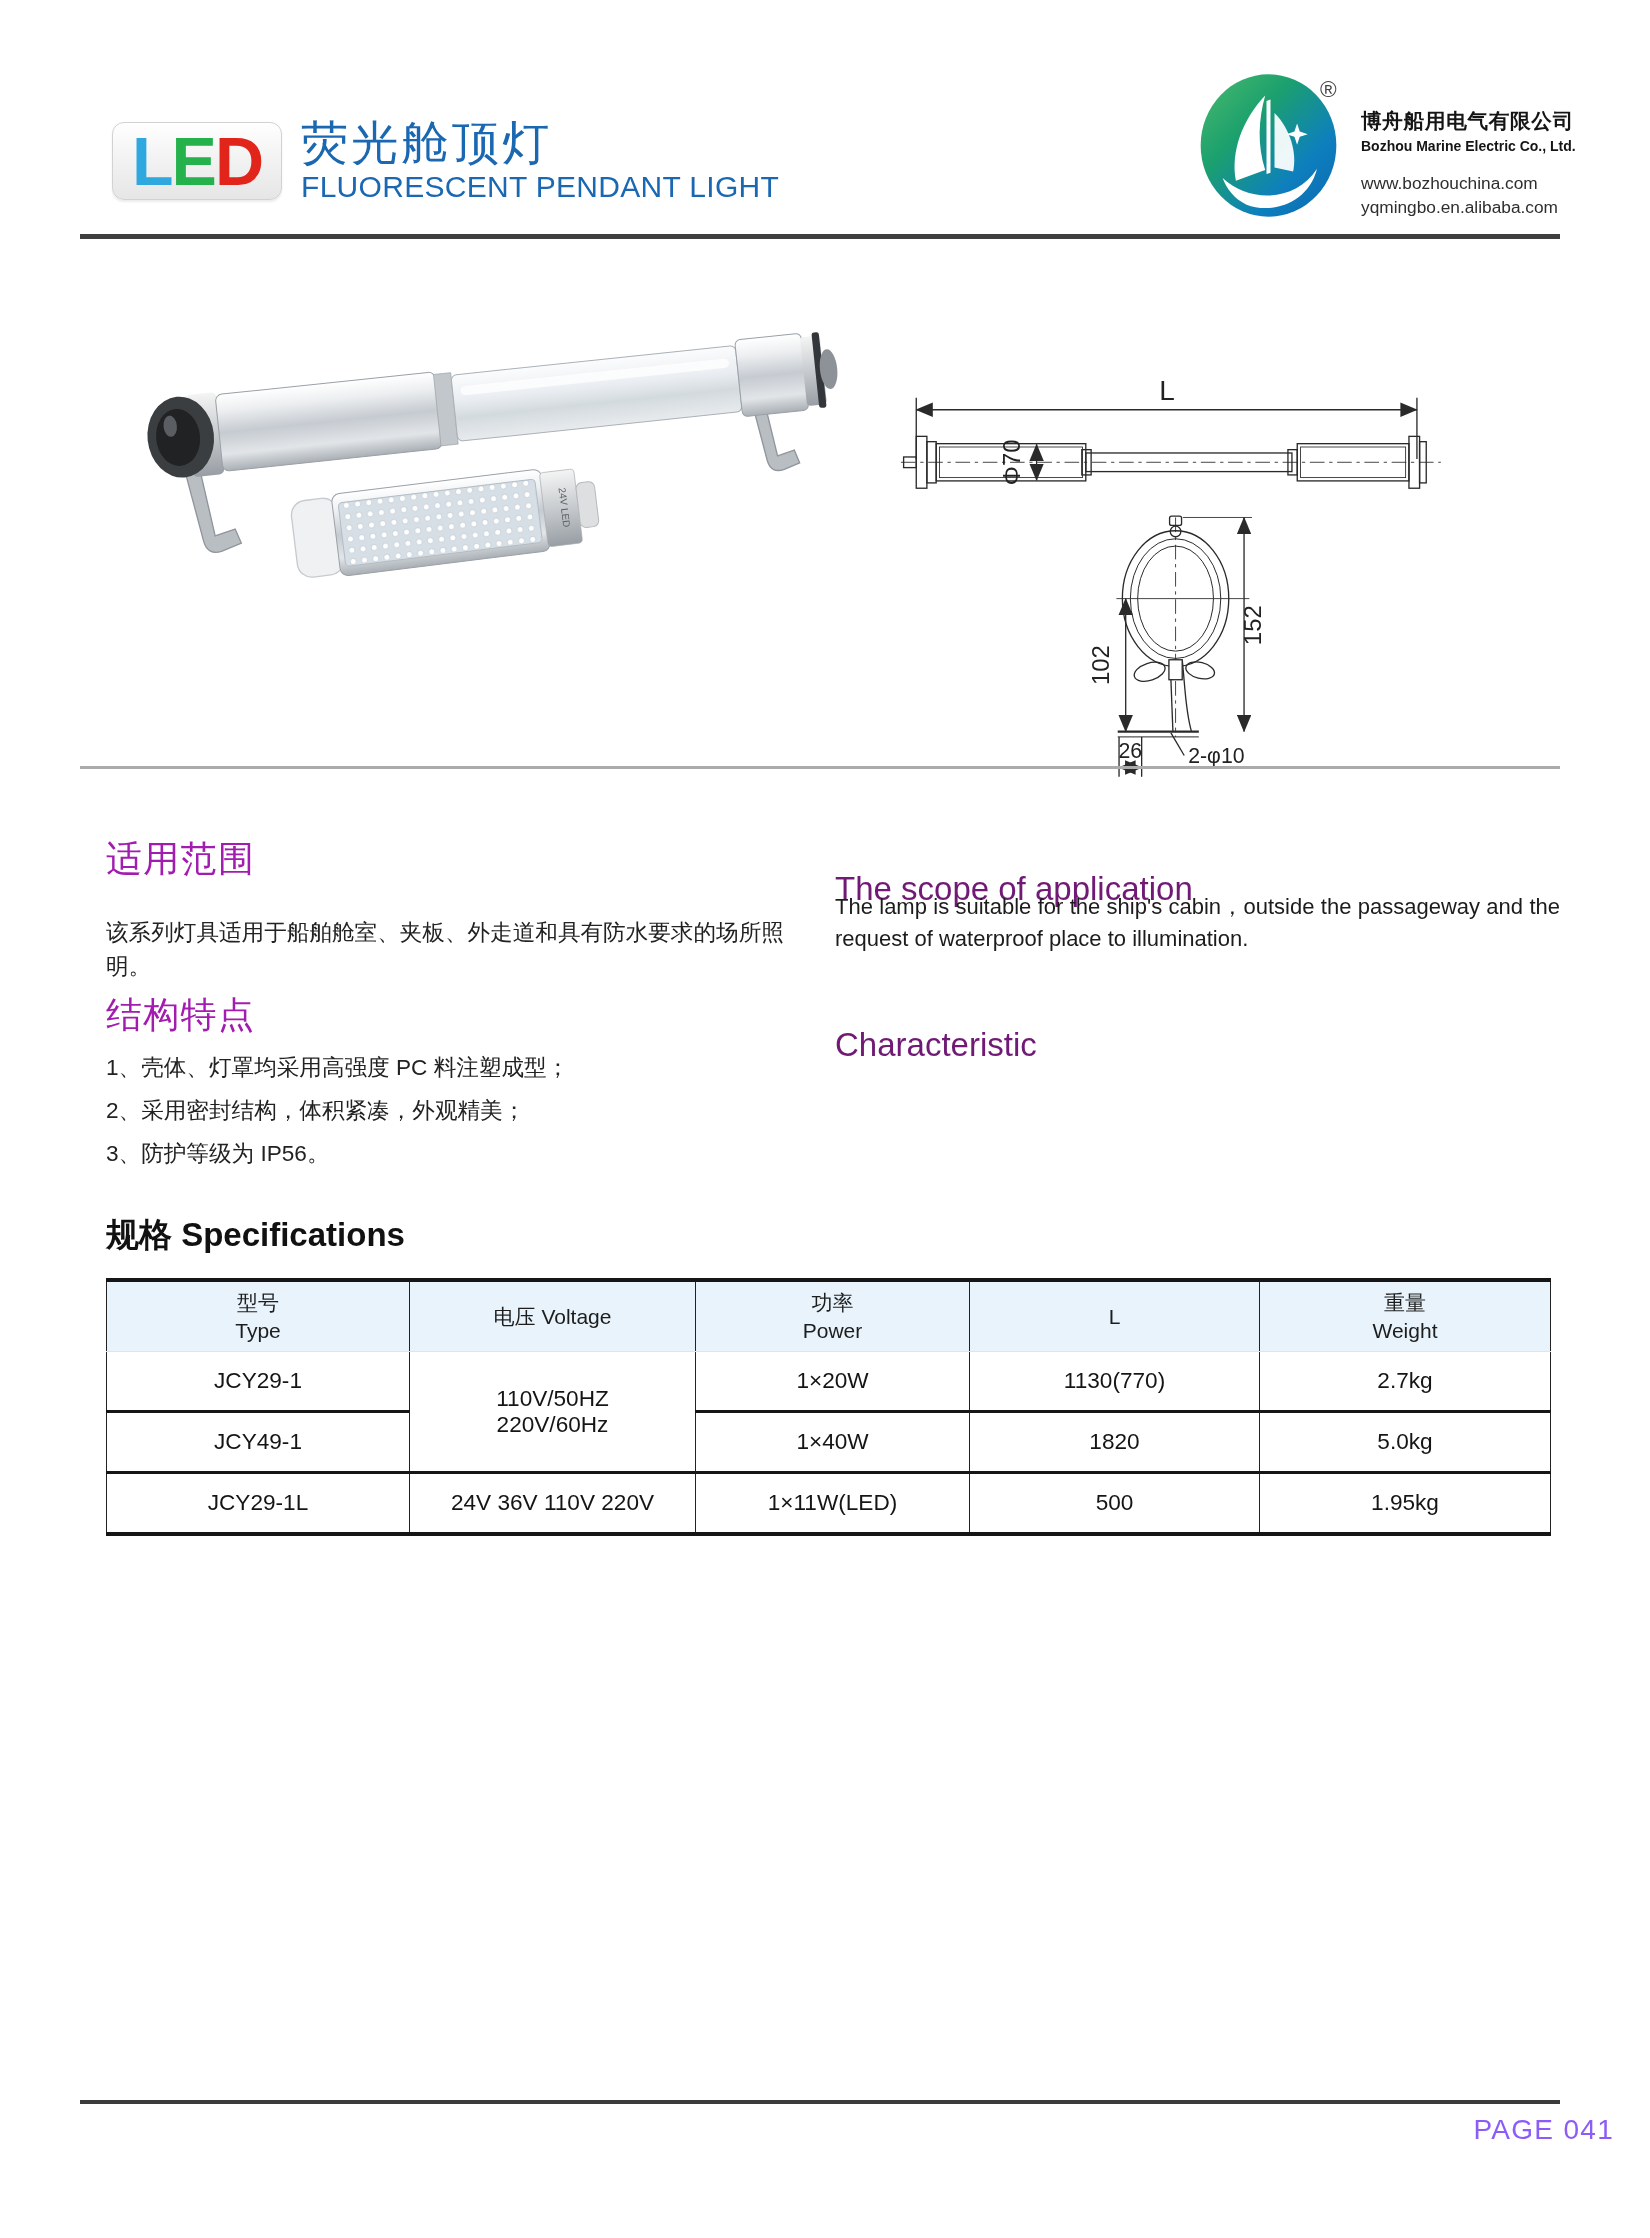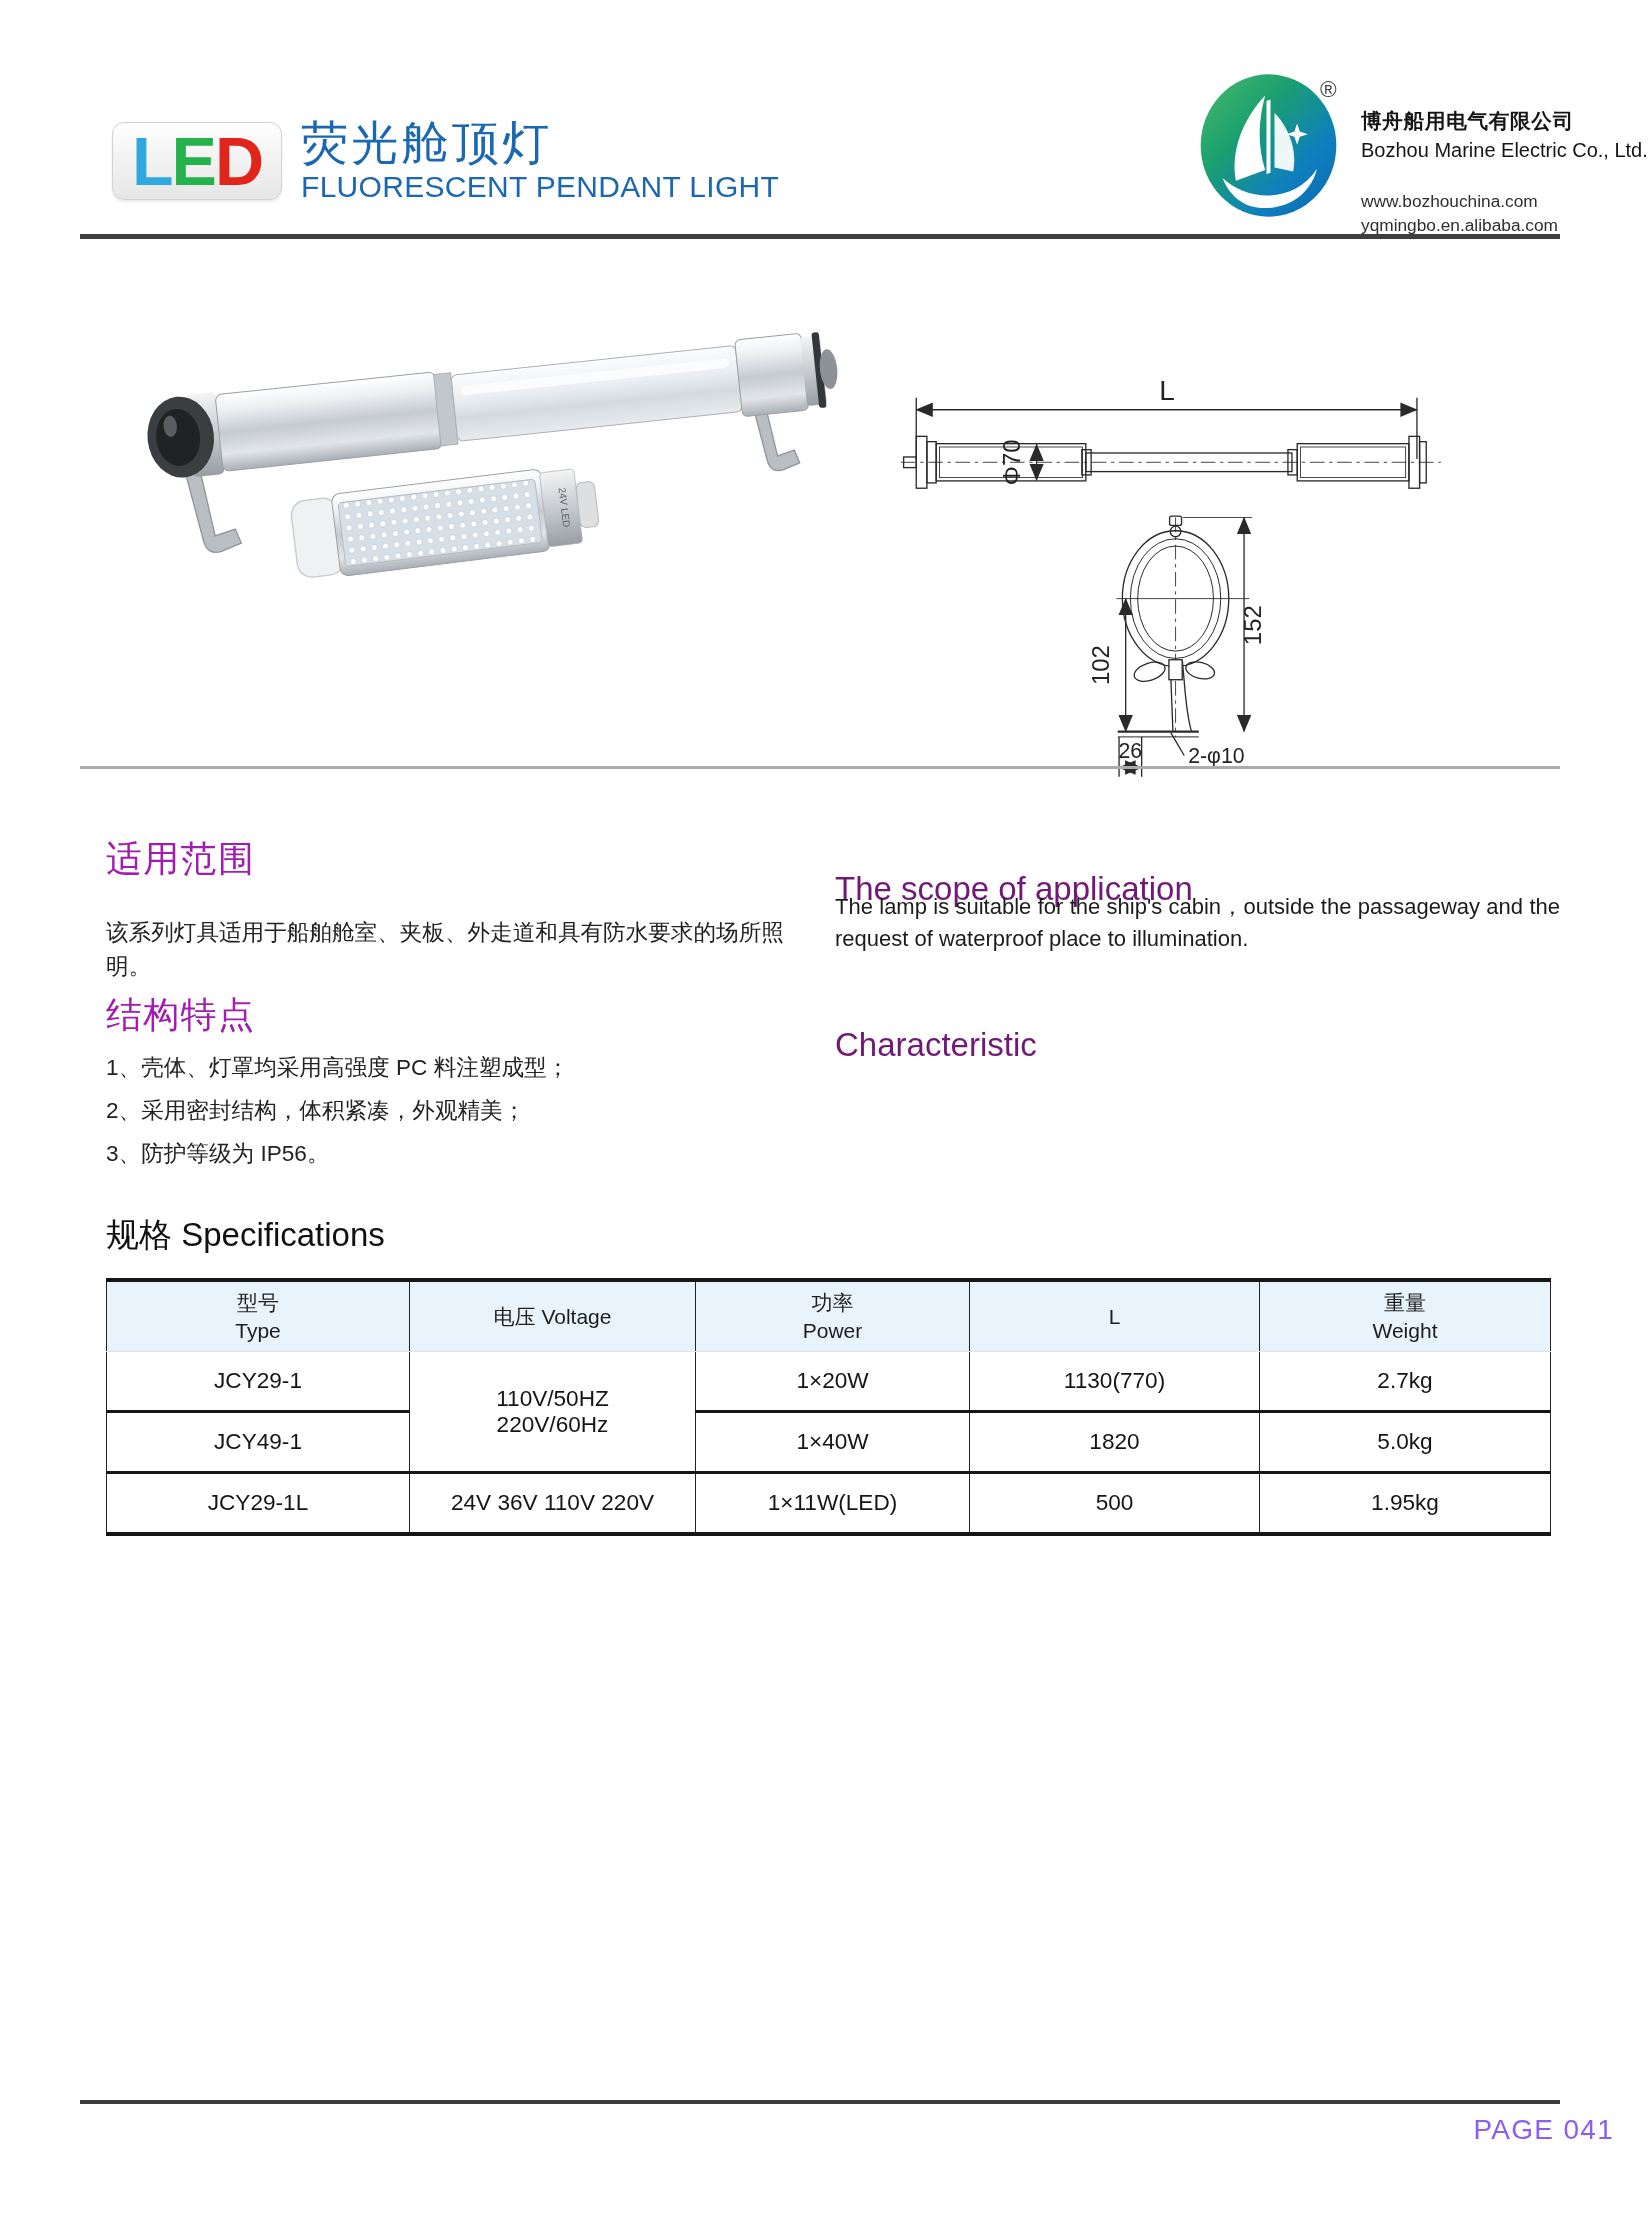--- a/index.html
+++ b/index.html
@@ -19,21 +19,21 @@
     box-shadow:0 1.3px 2px rgba(0,0,0,.08);
   }
   .led-badge span{font-size:68px;font-weight:bold;letter-spacing:-2px;line-height:1;}
   .led-l{color:#2fa8e0;} .led-e{color:#25b14b;} .led-d{color:#e1251b;}
   .title-zh{left:301px;top:112px;font-size:47px;color:#1a67b2;letter-spacing:3.3px;}
   .title-en{left:301px;top:170px;font-size:30px;color:#1a67b2;letter-spacing:0.3px;}
   .brand-logo{left:1196px;top:73px;width:145px;height:145px;}
   .reg-mark{left:1320px;top:77px;font-size:22.6px;color:#444;}
   .company{left:1361px;top:109px;line-height:1.2;}
   .company .c-zh{font-size:20.6px;font-weight:bold;color:#151515;margin-bottom:4.7px;letter-spacing:0.7px;}
-  .company .c-en{font-size:20px;font-weight:normal;color:#151515;margin-bottom:29px;}
+  .company .c-en{font-size:14px;font-weight:bold;color:#151515;margin-bottom:18px;}
   .company .c-web{font-size:17.3px;color:#2e2e2e;margin-bottom:3.3px;}
   .rule-dark{left:80px;top:234px;width:1480px;height:4.7px;background:#3f3f3f;}
 
   
   .photo-svg{left:100px;top:286px;}
   .draw-svg{left:885px;top:359px;}
   .rule-light{left:80px;top:766px;width:1480px;height:2.7px;background:#ababab;}
 
   
   .h-zh{font-size:36px;color:#a21caf;letter-spacing:1.3px;}
@@ -45,21 +45,21 @@
   .scope-en-h{left:835px;top:838px;}
   .scope-en-b{left:835px;top:891px;width:725px;text-align:justify;}
   .feat-zh-h{left:106px;top:991px;}
   .feat-zh-items{left:106px;top:1051px;}
   .feat-zh-items div{margin-bottom:9.3px;}
   .feat-en-h{left:835px;top:994px;}
   .feat-en-items{left:835px;top:1044px;width:735px;}
   .feat-en-items div{padding-left:29px;text-indent:-29px;margin-bottom:1.3px;}
 
   
-  .specs-h{left:106px;top:1213px;font-size:33px;color:#111;}
+  .specs-h{left:106px;top:1213px;font-size:33px;color:#111;font-weight:bold;}
   .specs-table{left:106px;top:1278px;width:1548px;}
   table{border-collapse:collapse;table-layout:fixed;width:1445px;
         border-top:4.7px solid #161616;border-bottom:4px solid #161616;
         border-left:1.3px solid #222;border-right:1.3px solid #222;}
   th,td{border-left:1.3px solid #222;border-right:1.3px solid #222;text-align:center;vertical-align:middle;}
   thead th{background:#e8f3fb;height:67px;font-weight:normal;font-size:21px;line-height:1.3;color:#1d1d1d;
            border-bottom:1.3px solid #d9e7f2;}
   tbody td{height:56px;font-size:22.6px;color:#151515;background:#fff;}
   tr.rsep td{border-top:3.3px solid #161616;}
   .two-line{display:block;}

